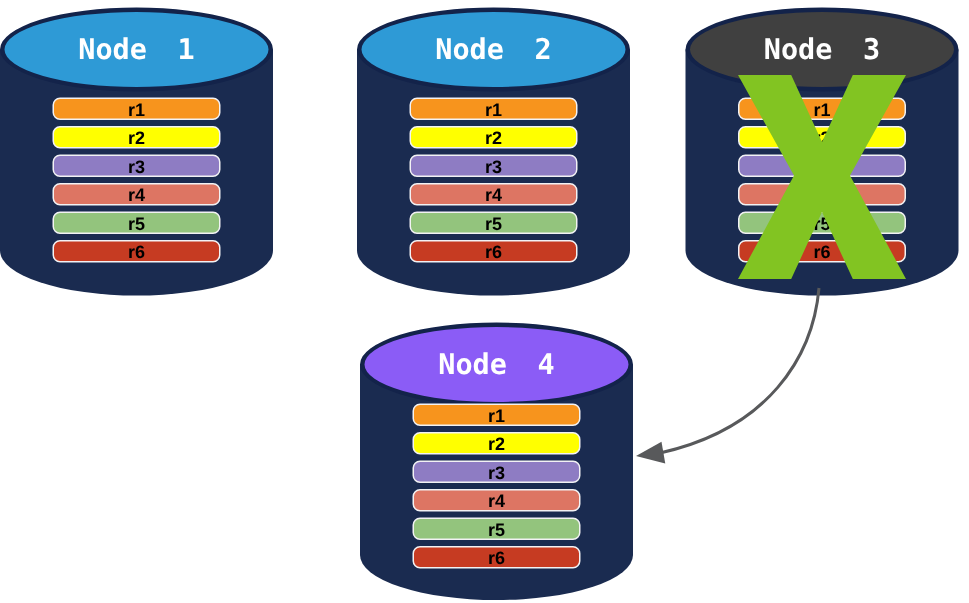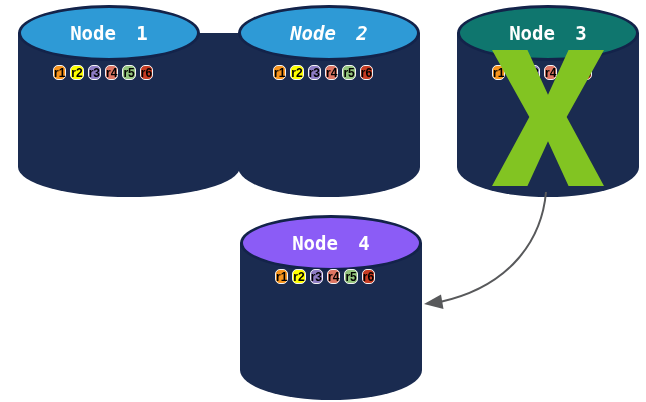--- a/index.html
+++ b/index.html
@@ -18,70 +18,70 @@
     border-radius:50%; border:3px solid transparent; box-sizing:border-box;
     display:flex; align-items:center; justify-content:center;
   }
   .node-title {
     font-family:"DejaVu Sans Mono", monospace;
     font-weight:bold; font-size:19px; word-spacing:9px;
     white-space:pre;
   }
   .rows {
     position:absolute; left:35px; right:35px; top:60px;
-    display:flex; flex-direction:row; gap:4px;
+    display:flex; flex-direction:column; gap:4px;
   }
   .node.short .rows { top:54px; }
   .row-bar {
     height:15px; box-sizing:border-box;
     border:1.5px solid transparent; border-radius:5px;
     display:flex; align-items:center; justify-content:center;
     font-size:12px; font-weight:bold; line-height:1;
   }
   .x-overlay { position:absolute; left:35px; top:45px; width:112px; height:136px; }
   .arrow-svg { position:absolute; left:0; top:0; pointer-events:none; }
 </style>
 </head>
 <body>
 
 <div class="canvas" style="background: rgb(255, 255, 255);">
 
-  <div class="node" style="left:18px; top:5px;padding-left:40px;">
+  <div class="node" style="left:0; top:5px;">
     <div class="cyl-body" style="background: rgb(26, 43, 80);"></div>
     <div class="cyl-top" style="background: rgb(46, 154, 214); border-color: rgb(19, 35, 74);">
       <span class="node-title" style="color: rgb(255, 255, 255);">Node 1</span>
     </div>
     <div class="rows">
       <div class="row-bar" style="background: rgb(247, 148, 29); border-color: rgb(242, 242, 244); color: rgb(0, 0, 0);">r1</div>
       <div class="row-bar" style="background: rgb(255, 255, 0); border-color: rgb(242, 242, 244); color: rgb(0, 0, 0);">r2</div>
       <div class="row-bar" style="background: rgb(142, 124, 195); border-color: rgb(242, 242, 244); color: rgb(0, 0, 0);">r3</div>
       <div class="row-bar" style="background: rgb(221, 117, 99); border-color: rgb(242, 242, 244); color: rgb(0, 0, 0);">r4</div>
       <div class="row-bar" style="background: rgb(147, 196, 125); border-color: rgb(242, 242, 244); color: rgb(0, 0, 0);">r5</div>
       <div class="row-bar" style="background: rgb(198, 59, 34); border-color: rgb(242, 242, 244); color: rgb(0, 0, 0);">r6</div>
     </div>
   </div>
 
   <div class="node" style="left:238px; top:5px;">
     <div class="cyl-body" style="background: rgb(26, 43, 80);"></div>
     <div class="cyl-top" style="background: rgb(46, 154, 214); border-color: rgb(19, 35, 74);">
-      <span class="node-title" style="color: rgb(255, 255, 255); font-style: italic;">Node 2</span>
+      <span class="node-title" style="color: rgb(255, 255, 255);">Node 2</span>
     </div>
     <div class="rows">
       <div class="row-bar" style="background: rgb(247, 148, 29); border-color: rgb(242, 242, 244); color: rgb(0, 0, 0);">r1</div>
       <div class="row-bar" style="background: rgb(255, 255, 0); border-color: rgb(242, 242, 244); color: rgb(0, 0, 0);">r2</div>
       <div class="row-bar" style="background: rgb(142, 124, 195); border-color: rgb(242, 242, 244); color: rgb(0, 0, 0);">r3</div>
       <div class="row-bar" style="background: rgb(221, 117, 99); border-color: rgb(242, 242, 244); color: rgb(0, 0, 0);">r4</div>
       <div class="row-bar" style="background: rgb(147, 196, 125); border-color: rgb(242, 242, 244); color: rgb(0, 0, 0);">r5</div>
       <div class="row-bar" style="background: rgb(198, 59, 34); border-color: rgb(242, 242, 244); color: rgb(0, 0, 0);">r6</div>
     </div>
   </div>
 
   <div class="node" style="left:457px; top:5px;">
     <div class="cyl-body" style="background: rgb(26, 43, 80);"></div>
-    <div class="cyl-top" style="background: #0f766e; border-color: rgb(19, 35, 74);">
+    <div class="cyl-top" style="background: #404040; border-color: rgb(19, 35, 74);">
       <span class="node-title" style="color: rgb(255, 255, 255);">Node 3</span>
     </div>
     <div class="rows">
       <div class="row-bar" style="background: rgb(247, 148, 29); border-color: rgb(242, 242, 244); color: rgb(0, 0, 0);">r1</div>
       <div class="row-bar" style="background: rgb(255, 255, 0); border-color: rgb(242, 242, 244); color: rgb(0, 0, 0);">r2</div>
       <div class="row-bar" style="background: rgb(142, 124, 195); border-color: rgb(242, 242, 244); color: rgb(0, 0, 0);">r3</div>
       <div class="row-bar" style="background: rgb(221, 117, 99); border-color: rgb(242, 242, 244); color: rgb(0, 0, 0);">r4</div>
       <div class="row-bar" style="background: rgb(147, 196, 125); border-color: rgb(242, 242, 244); color: rgb(0, 0, 0);">r5</div>
       <div class="row-bar" style="background: rgb(198, 59, 34); border-color: rgb(242, 242, 244); color: rgb(0, 0, 0);">r6</div>
     </div>

